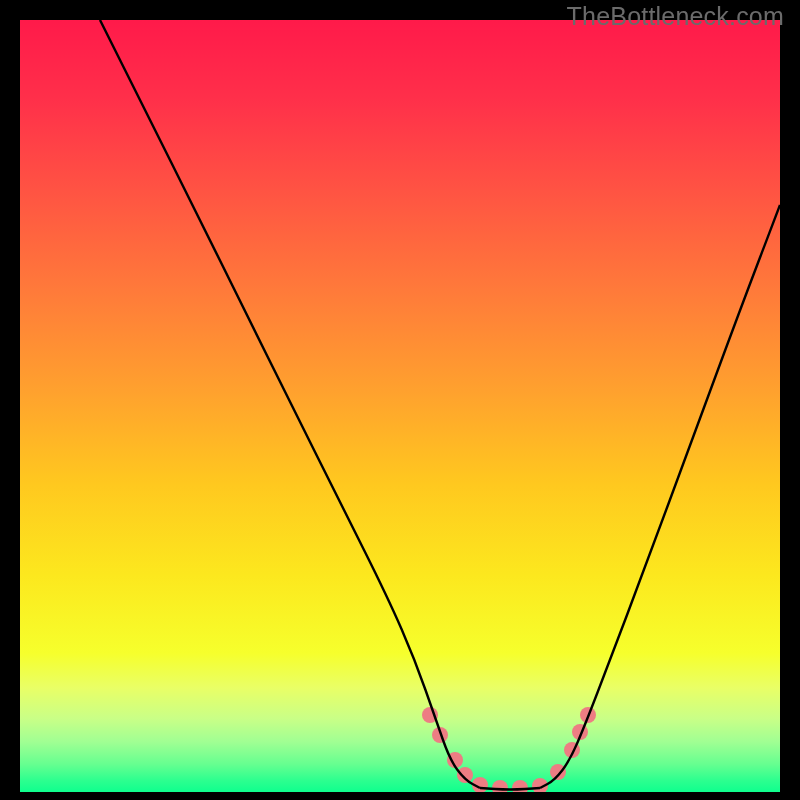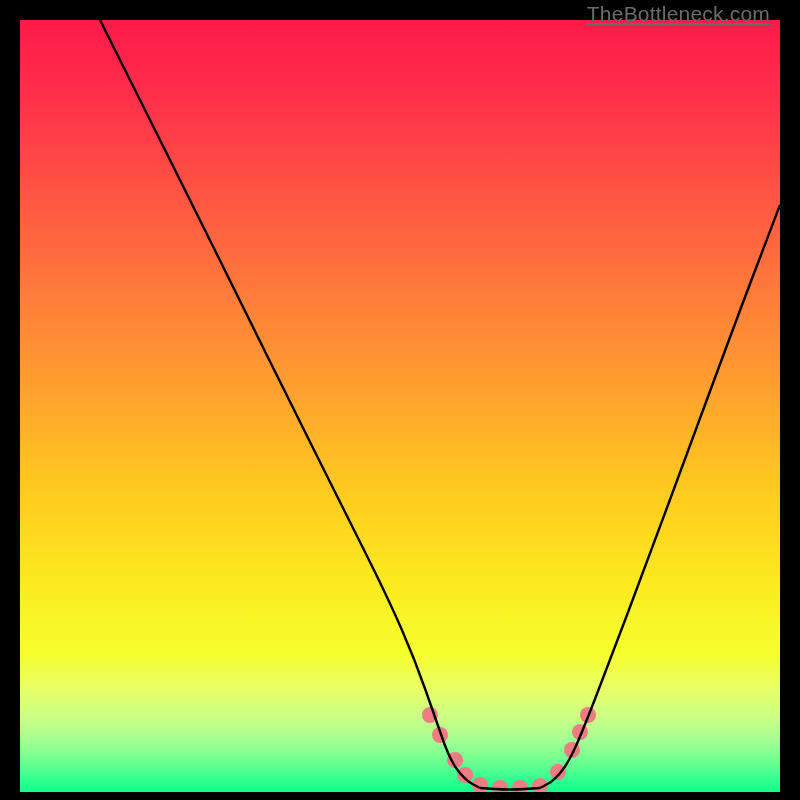--- a/index.html
+++ b/index.html
@@ -29,26 +29,25 @@
   .overlay-svg {
     position: absolute;
     left: 0;
     top: 0;
     width: 760px;
     height: 772px;
   }
   .watermark {
     position: absolute;
     top: 2px;
-    right: 30px;
+    right: 16px;
     color: #6b6b6b;
-    font-size: 21px;
+    font-size: 25px;
     font-weight: 500;
     letter-spacing: 0.2px;
-    text-decoration: underline;
   }
 </style>
 </head>
 <body>
 
 <div class="frame">
   <svg class="gradient-bg" viewBox="0 0 760 772" preserveAspectRatio="none">
     <defs>
       <linearGradient id="bg-grad" x1="0" y1="0" x2="0" y2="1">
           <stop offset="0%" stop-color="#ff1a4a"></stop>

